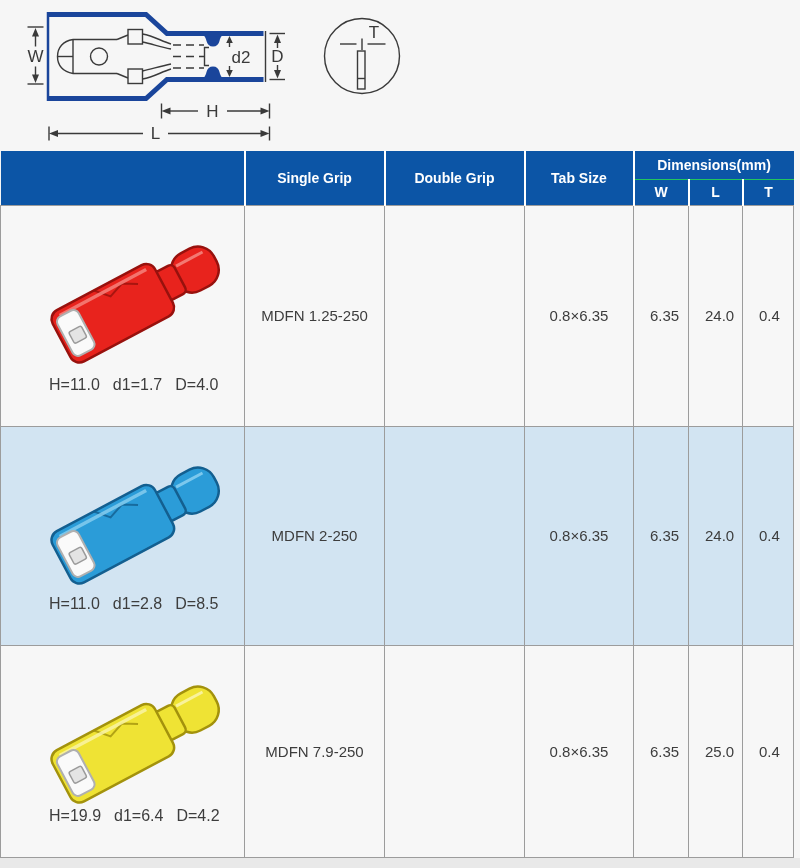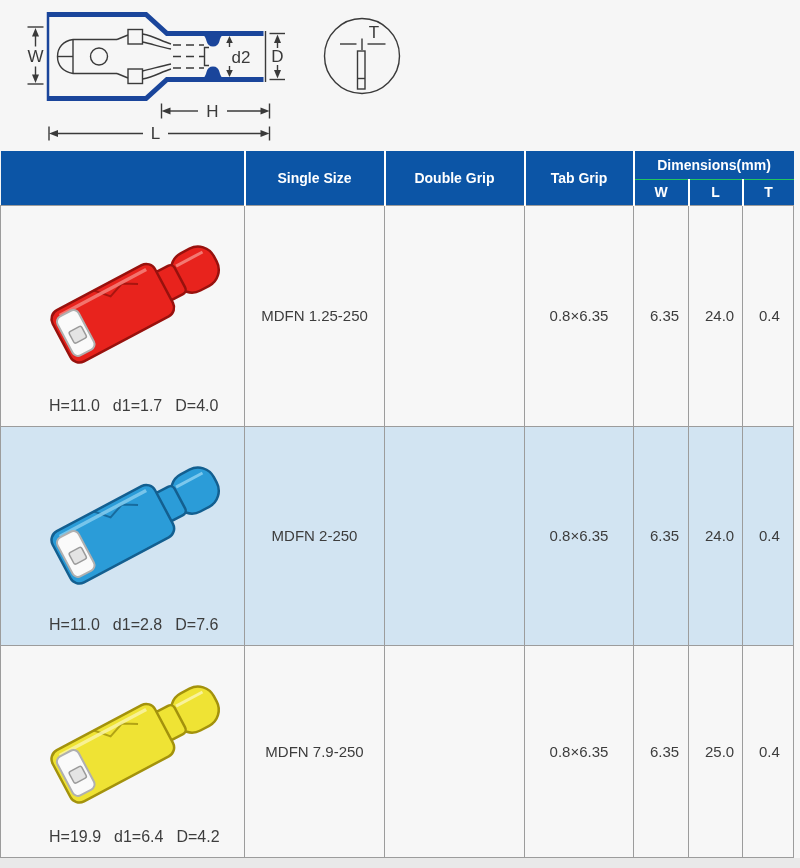--- a/index.html
+++ b/index.html
@@ -33,21 +33,21 @@
   table.spec th.dims{border-bottom:1px solid #22c55e;}
   table.spec tbody td{
     border:1px solid var(--grid-border,#9c9c9c);
     text-align:center;vertical-align:middle;
     background:var(--row-bg,#f7f7f7);padding:16px;
   }
   table.spec tr.alt td{background:var(--row-alt-bg,#d2e4f2);margin-top:44px;}
   td.img-cell{position:relative;text-align:left;}
   td.img-cell svg.term{position:absolute;left:35px;top:30px;}
   .caption{
-    position:absolute;left:48px;bottom:11px;
+    position:absolute;left:48px;bottom:32px;
     font-size:16px;color:var(--body-text,#3d3d3d);white-space:nowrap;text-align:right;
   }
   .caption span{margin-right:13px;}
   .caption span:last-child{margin-right:0;}
   .bottom-strip{position:absolute;left:0;bottom:0;width:800px;height:10px;background:#e9e9e9;}
 </style>
 </head>
 <body>
 
 <div class="diagram">
@@ -149,23 +149,23 @@
       <col style="width:140px">
       <col style="width:140px">
     <col style="width:109px">
       <col style="width:55px">
       <col style="width:54px">
       <col style="width:51px">
   </colgroup>
   <thead>
     <tr style="height:28px">
       <th rowspan="2"></th>
-      <th rowspan="2" class="sep">Single Size</th>
+      <th rowspan="2" class="sep">Single Grip</th>
       <th rowspan="2" class="sep">Double Grip</th>
-      <th rowspan="2" class="sep">Tab Grip</th>
+      <th rowspan="2" class="sep">Tab Size</th>
       <th colspan="3" class="sep dims">Dimensions(mm)</th>
     </tr>
     <tr style="height:26px">
       <th class="sep">W</th>
       <th class="sep">L</th>
       <th class="sep">T</th>
     </tr>
   </thead>
   <tbody>
 
@@ -203,21 +203,21 @@
             <path d="M54,-12 H84" stroke-width="3" fill="none" opacity="0.9" stroke="#85cdef"></path>
             <rect x="30" y="-16" width="22" height="32" rx="5" stroke-width="2.5" fill="#2b9cd8" stroke="#135f90"></rect>
             <rect x="-82" y="-29" width="116" height="58" rx="10" stroke-width="2.5" fill="#2b9cd8" stroke="#135f90"></rect>
             <path d="M-30,-29 L-18,-16 L-2,-22 L12,-14" stroke-width="2" fill="none" opacity="0.8" stroke="#135f90"></path>
             <path d="M-72,-23 H26" stroke-width="3.5" fill="none" opacity="0.85" stroke="#85cdef"></path>
             <rect x="-78" y="-22" width="24" height="44" rx="6" fill="#fafafa" stroke="#b0b0b0" stroke-width="2"></rect>
             <rect x="-72" y="-4" width="14" height="13" rx="2" fill="#e4e4e4" stroke="#9a9a9a" stroke-width="1.5"></rect>
           </g>
         </svg>
         <div class="caption">
-          <span>H=11.0</span><span>d1=2.8</span><span>D=7.6</span>
+          <span>H=11.0</span><span>d1=2.8</span><span>D=8.5</span>
         </div>
       </td>
       <td>MDFN 2-250</td>
       <td></td>
       <td>0.8×6.35</td>
       <td>6.35</td>
       <td>24.0</td>
       <td>0.4</td>
     </tr>
 

